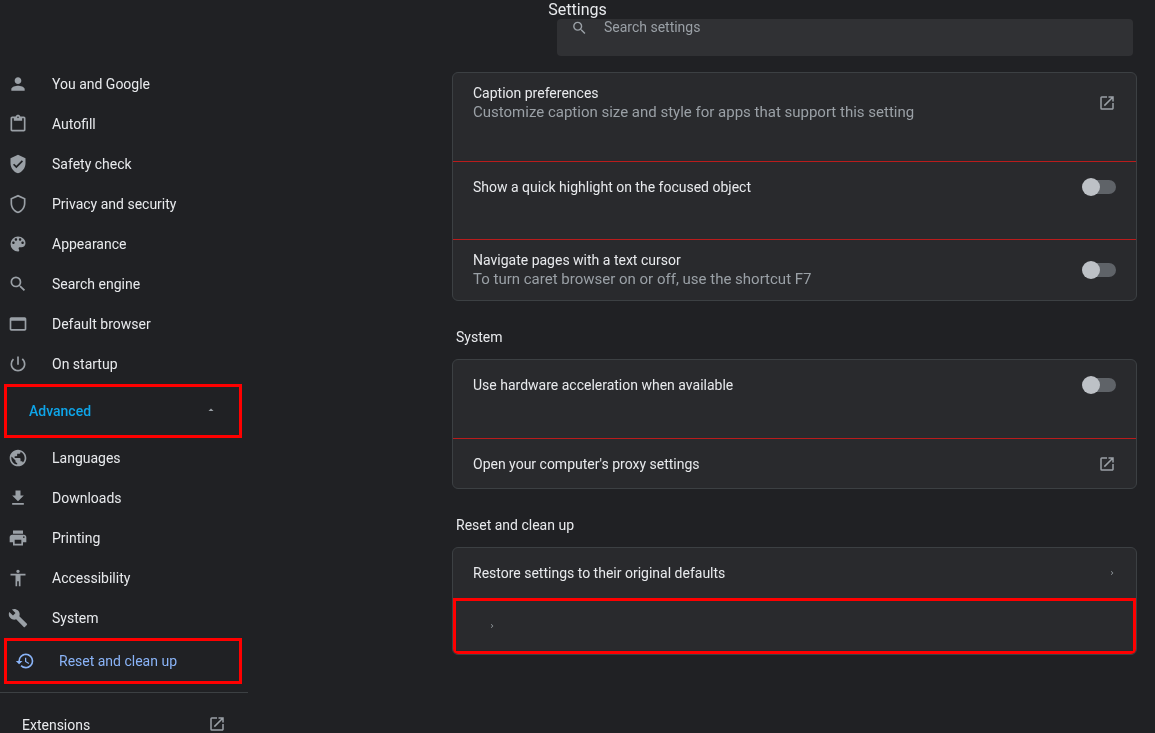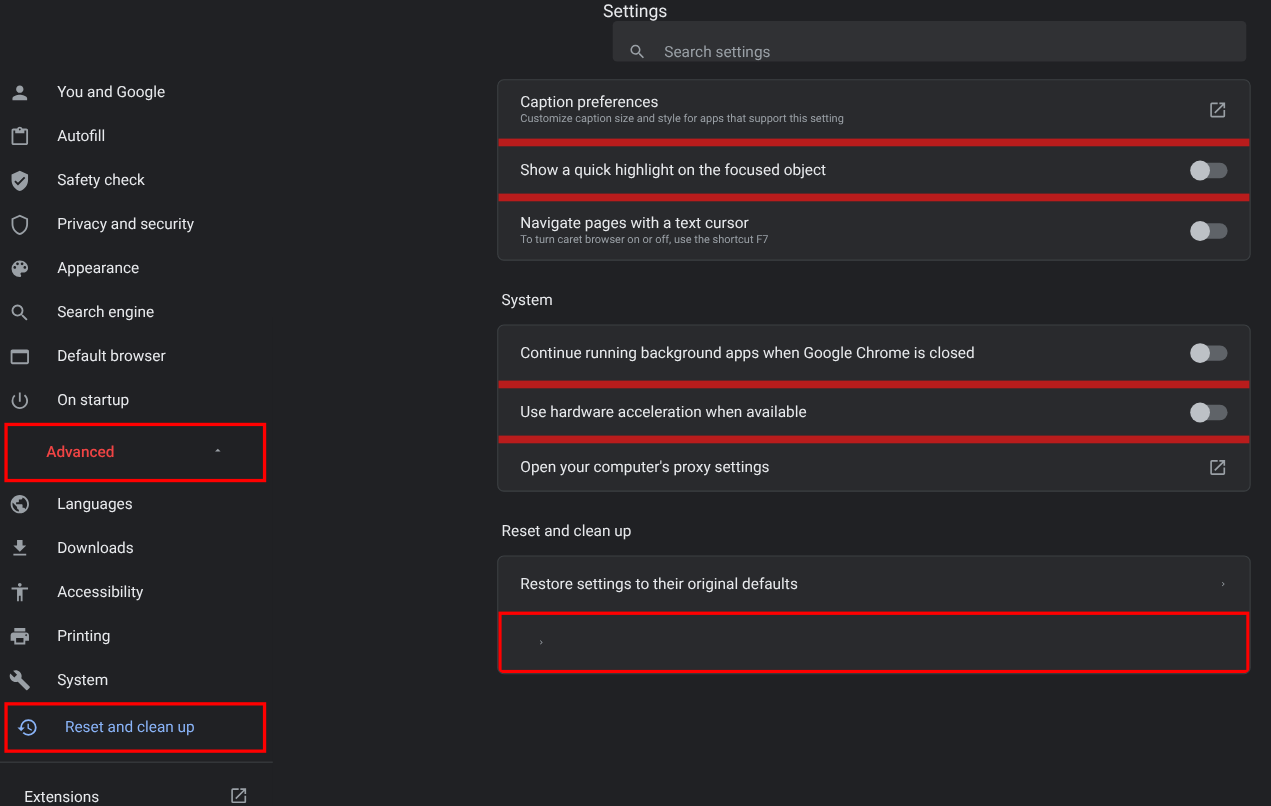--- a/index.html
+++ b/index.html
@@ -1,57 +1,57 @@
 <!DOCTYPE html>
 <html><head>
 <meta charset="utf-8">
 <style>
 * { box-sizing: border-box; margin: 0; padding: 0; font-family: Roboto, Arial, sans-serif; }
 body { background: #202124; color: #e8eaed; width: 1155px; height: 733px; overflow: hidden; }
 
 .top-bar { display: flex; align-items: center; height: 56px; padding: 0 22px; flex-direction: column; }
 .title { font-size: 16px; font-weight: 400; color: #e8eaed; }
-.search-wrap { margin-left: auto; display: flex; align-items: flex-end; background: #303134; border-radius: 4px; height: 40px; width: 576px; padding: 0 14px; }
+.search-wrap { margin-left: auto; display: flex; align-items: flex-start; background: #303134; border-radius: 4px; height: 40px; width: 576px; padding: 0 14px; }
 .search-wrap svg { width: 18px; height: 18px; fill: #9aa0a6; margin-right: 16px; }
 .search-input { background: transparent; border: none; outline: none; color: #9aa0a6; font-size: 14px; width: 100%; }
 .search-input::placeholder { color: #9aa0a6; }
 
 .body { display: flex; height: calc(733px - 56px); }
 
 .sidebar { width: 248px; background: #202124; overflow-y: auto; padding-top: 8px; position: relative; }
 .sidebar::-webkit-scrollbar { width: 12px; }
 .sidebar::-webkit-scrollbar-track { background: #202124; }
 .sidebar::-webkit-scrollbar-thumb { background: #5f6368; border-radius: 6px; }
 
 .nav-item { display: flex; align-items: center; height: 40px; padding: 0 8px; cursor: pointer; font-size: 14px; color: #e8eaed; }
 .nav-item .icon { width: 20px; height: 20px; display: flex; align-items: center; justify-content: center; margin-right: 24px; }
 .nav-item .icon svg { width: 20px; height: 20px; fill: #9aa0a6; }
 .nav-item.active { color: #8ab4f8; }
 .nav-item.active .icon svg { fill: #8ab4f8; }
 
-.section-header { display: flex; align-items: center; height: 48px; padding: 0 35px; cursor: pointer; font-size: 14px; color: #ef4444; font-weight: 500; justify-content: space-between; }
+.section-header { display: flex; align-items: center; height: 48px; padding: 0 22px; cursor: pointer; font-size: 14px; color: #0ea5e9; font-weight: 500; justify-content: space-between; }
 .section-header .chev svg { width: 12px; height: 12px; fill: #9aa0a6; }
 
 .divider { height: 1px; background: #3c4043; margin: 8px 0; }
 
 .ext-item { display: flex; align-items: center; justify-content: space-between; height: 48px; padding: 0 22px; color: #e8eaed; font-size: 14px; cursor: pointer; }
 .ext-item svg { width: 18px; height: 18px; fill: #9aa0a6; }
 
 .red-box { border: 3px solid #ff0000; }
 .red-box-1 { margin: 0 6px 0 4px; }
 .red-box-2 { margin: 0 6px 0 4px; }
 
 .content { flex: 1; padding: 16px 18px 20px 204px; overflow-y: auto; }
 
 .card { background: #292a2d; border: 1px solid #3c4043; border-radius: 6px; overflow: hidden; }
 .row { display: flex; align-items: center; min-height: 50px; padding: 12px 20px; cursor: pointer; justify-content: space-between; }
-.row + .row { border-top: 7px solid #b91c1c; }
+.row + .row { border-top: 1px solid #b91c1c; margin-top: 28px; }
 .row-text { flex: 1; }
 .row-title { font-size: 14px; color: #e8eaed; }
-.row-sub { font-size: 10px; color: #9aa0a6; margin-top: 2px; }
+.row-sub { font-size: 15px; color: #9aa0a6; margin-top: 2px; }
 .row-action { margin-left: 12px; display:flex; align-items:center; }
 .row-action svg { width: 18px; height: 18px; fill: #9aa0a6; }
 
 .toggle { width: 32px; height: 14px; background: #5f6368; border-radius: 7px; position: relative; }
 .toggle::after { content: ''; position: absolute; width: 18px; height: 18px; background: #bdc1c6; border-radius: 50%; top: -2px; left: -2px; }
 
 .section-title { font-size: 14px; color: #e8eaed; margin: 28px 4px 14px; font-weight: 400; }
 
 .arrow-right svg { width: 8px; height: 12px; fill: #9aa0a6; }
 
@@ -160,32 +160,32 @@
       <span class="icon">
           <svg viewBox="0 0 24 24">
             <path d="M19 9h-4V3H9v6H5l7 7 7-7zM5 18v2h14v-2H5z"></path>
           </svg>
         </span>
       <span>Downloads</span>
     </div>
     <div class="nav-item">
       <span class="icon">
           <svg viewBox="0 0 24 24">
+            <path d="M19 8H5c-1.66 0-3 1.34-3 3v6h4v4h12v-4h4v-6c0-1.66-1.34-3-3-3zm-3 11H8v-5h8v5zm3-7c-.55 0-1-.45-1-1s.45-1 1-1 1 .45 1 1-.45 1-1 1zm-1-9H6v4h12V3z"></path>
+          </svg>
+        </span>
+      <span>Printing</span>
+    </div>
+    <div class="nav-item">
+      <span class="icon">
+          <svg viewBox="0 0 24 24">
             <path d="M12 2c1.1 0 2 .9 2 2s-.9 2-2 2-2-.9-2-2 .9-2 2-2zm9 7h-6v13h-2v-6h-2v6H9V9H3V7h18v2z"></path>
           </svg>
         </span>
       <span>Accessibility</span>
-    </div>
-    <div class="nav-item">
-      <span class="icon">
-          <svg viewBox="0 0 24 24">
-            <path d="M19 8H5c-1.66 0-3 1.34-3 3v6h4v4h12v-4h4v-6c0-1.66-1.34-3-3-3zm-3 11H8v-5h8v5zm3-7c-.55 0-1-.45-1-1s.45-1 1-1 1 .45 1 1-.45 1-1 1zm-1-9H6v4h12V3z"></path>
-          </svg>
-        </span>
-      <span>Printing</span>
     </div>
     <div class="nav-item">
       <span class="icon">
           <svg viewBox="0 0 24 24">
             <path d="M22.7 19l-9.1-9.1c.9-2.3.4-5-1.5-6.9-2-2-5-2.4-7.4-1.3L9 6 6 9 1.6 4.7C.4 7.1.9 10.1 2.9 12.1c1.9 1.9 4.6 2.4 6.9 1.5l9.1 9.1c.4.4 1 .4 1.4 0l2.3-2.3c.5-.4.5-1.1.1-1.4z"></path>
           </svg>
         </span>
       <span>System</span>
     </div>
 
@@ -239,28 +239,20 @@
           <div class="row-sub">To turn caret browser on or off, use the shortcut F7</div>
         </div>
         <div class="row-action">
             <div class="toggle"></div>
           </div>
       </div>
     </div>
 
     <div class="section-title">System</div>
     <div class="card">
-      <div class="row">
-        <div class="row-text">
-            <div class="row-title">Continue running background apps when Google Chrome is closed</div>
-          </div>
-        <div class="row-action">
-            <div class="toggle"></div>
-          </div>
-      </div>
       <div class="row">
         <div class="row-text">
             <div class="row-title">Use hardware acceleration when available</div>
           </div>
         <div class="row-action">
             <div class="toggle"></div>
           </div>
       </div>
       <div class="row">
         <div class="row-text">

